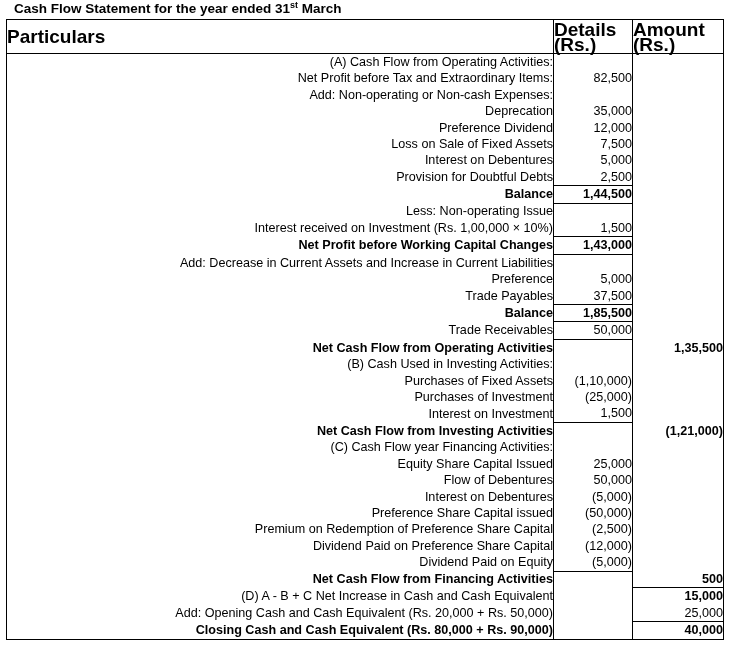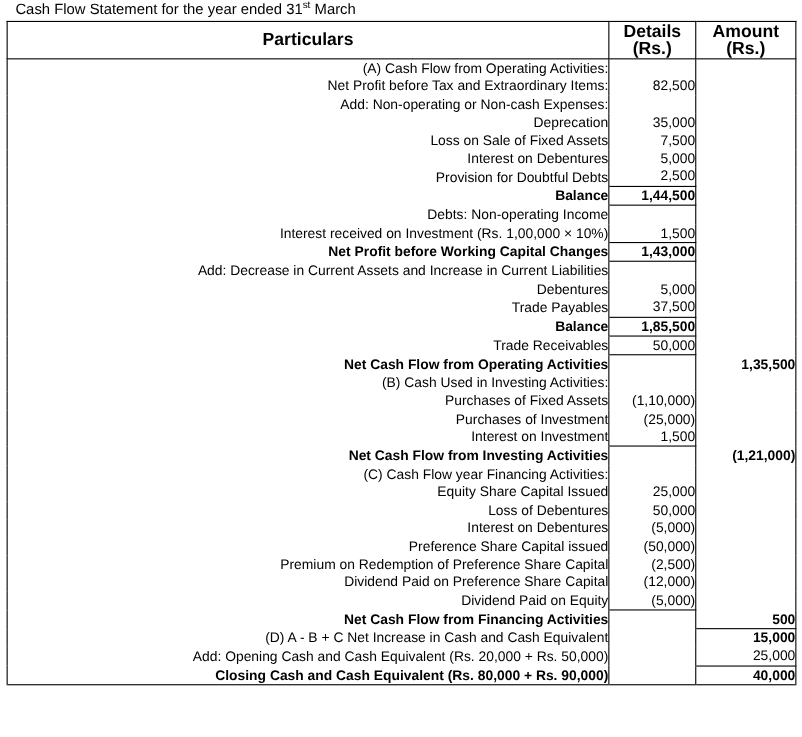--- a/index.html
+++ b/index.html
@@ -16,21 +16,21 @@
   }
   .page {
     position: relative;
     width: 729px;
     height: 670px;
     box-sizing: border-box;
     padding: 0 6px;
   }
   .doc-title {
     font-size: 13.5px;
-    font-weight: normal;
+    font-weight: bold;
     line-height: 16px;
     padding: 1px 0 2px 8px;
     white-space: nowrap;
   }
   .doc-title sup {
     font-size: 9px;
     vertical-align: super;
     line-height: 0;
   }
 
@@ -47,22 +47,22 @@
     padding: 0;
     vertical-align: middle;
   }
 
   col.c-part { width: 547px; }
   col.c-det  { width: 79px; }
   col.c-amt  { width: 91px; }
 
   thead th {
     font-weight: bold;
-    font-size: 16px;
-    text-align: center;
+    font-size: 19px;
+    text-align: left;
     height: 33px;
     line-height: 15px;
     padding: 1px 0;
   }
   thead th .l2 { display: block; }
 
   
   td.part {
     height: 16.4px;
     line-height: 16.4px;
@@ -137,61 +137,66 @@
           <td class="part ind0">Add: Non-operating or Non-cash Expenses:</td>
           <td class="num"></td>
           <td class="num"></td>
         </tr>
         <tr class="r">
           <td class="part ind1">Deprecation</td>
           <td class="num">35,000</td>
           <td class="num"></td>
         </tr>
         <tr class="r">
+          <td class="part ind1">Preference Dividend</td>
+          <td class="num">12,000</td>
+          <td class="num"></td>
+        </tr>
+        <tr class="r">
           <td class="part ind1">Loss on Sale of Fixed Assets</td>
           <td class="num">7,500</td>
           <td class="num"></td>
         </tr>
         <tr class="r">
           <td class="part ind1">Interest on Debentures</td>
           <td class="num">5,000</td>
           <td class="num"></td>
         </tr>
         <tr class="r">
           <td class="part ind1">Provision for Doubtful Debts</td>
           <td class="num rule-bot">2,500</td>
           <td class="num"></td>
         </tr>
         <tr class="r">
           <td class="part ind0 bold right-label">Balance</td>
           <td class="num bold rule-bot">1,44,500</td>
           <td class="num"></td>
         </tr>
         <tr class="r">
-          <td class="part ind0">Debts: Non-operating Income</td>
+          <td class="part ind0">Less: Non-operating Issue</td>
           <td class="num"></td>
           <td class="num"></td>
         </tr>
         <tr class="r">
           <td class="part ind2">Interest received on Investment (Rs. 1,00,000 × 10%)</td>
           <td class="num rule-bot">1,500</td>
           <td class="num"></td>
         </tr>
         <tr class="r">
           <td class="part ind0 bold right-label">Net Profit before Working Capital Changes</td>
           <td class="num bold rule-bot">1,43,000</td>
           <td class="num"></td>
         </tr>
         <tr class="r">
           <td class="part ind0">Add: Decrease in Current Assets and Increase in Current Liabilities</td>
           <td class="num"></td>
           <td class="num"></td>
         </tr>
         <tr class="r">
-          <td class="part ind1">Debentures</td>
+          <td class="part ind1">Preference</td>
           <td class="num">5,000</td>
           <td class="num"></td>
         </tr>
         <tr class="r">
           <td class="part ind1">Trade Payables</td>
           <td class="num rule-bot">37,500</td>
           <td class="num"></td>
         </tr>
         <tr class="r">
           <td class="part ind0 bold right-label">Balance</td>
@@ -237,21 +242,21 @@
           <td class="part ind0">(C) Cash Flow year Financing Activities:</td>
           <td class="num"></td>
           <td class="num"></td>
         </tr>
         <tr class="r">
           <td class="part ind1">Equity Share Capital Issued</td>
           <td class="num">25,000</td>
           <td class="num"></td>
         </tr>
         <tr class="r">
-          <td class="part ind1">Loss of Debentures</td>
+          <td class="part ind1">Flow of Debentures</td>
           <td class="num">50,000</td>
           <td class="num"></td>
         </tr>
         <tr class="r">
           <td class="part ind1">Interest on Debentures</td>
           <td class="num">(5,000)</td>
           <td class="num"></td>
         </tr>
         <tr class="r">
           <td class="part ind1">Preference Share Capital issued</td>

